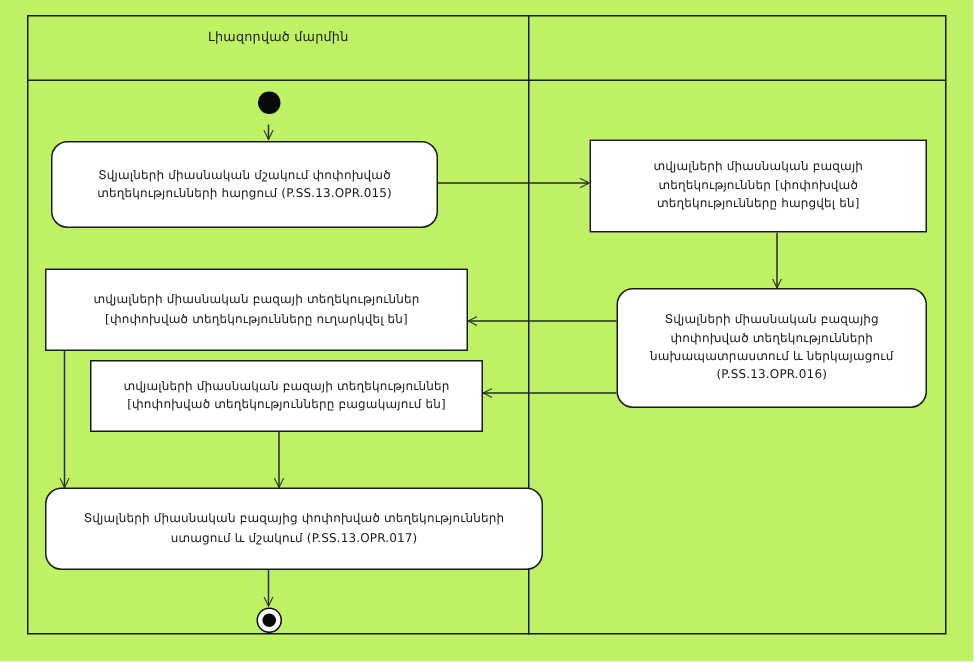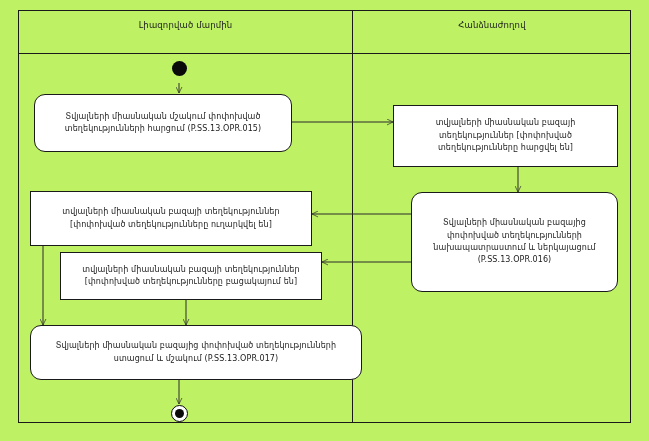--- a/index.html
+++ b/index.html
@@ -65,21 +65,21 @@
     justify-content: center;
     text-align: center;
     font-size: 8px;
     line-height: 1.55;
     color: #1a1a1a;
     padding: 4px 9px;
     letter-spacing: 0.1px;
     z-index: 3;
   }
   .node.action { border-radius: 11px; }
-  .node.state  { border-radius: 0; margin-top: 12px; }
+  .node.state  { border-radius: 0; }
 
   
   .start-node {
     position: absolute;
     width: 15px;
     height: 15px;
     border-radius: 50%;
     background: #0a0a0a;
     z-index: 4;
   }
@@ -119,21 +119,20 @@
 </head>
 <body>
 
 <div id="canvas">
 
   <div class="frame"></div>
   <div class="header-rule"></div>
   <div class="lane-divider"></div>
 
   <div class="lane-title left">Լիազորված մարմին</div>
-  <div class="lane-title right">Հանձնաժողով</div>
 
   <svg id="edges" viewBox="0 0 649 441" xmlns="http://www.w3.org/2000/svg">
     <defs>
       <marker id="arrow" viewBox="0 0 10 10" refX="9" refY="5" markerWidth="7" markerHeight="7" orient="auto-start-reverse">
         <path d="M 0 0.6 L 9 5 L 0 9.4" fill="none" stroke="#2b2b2b" stroke-width="1"></path>
       </marker>
     </defs>
 
     <path d="M 179 83 L 179 93" marker-end="url(#arrow)"></path>
 
@@ -157,21 +156,21 @@
   <div class="end-node" style="left:171px; top:405px;"></div>
 
   <div class="node action" style="left:34px; top:94px; width:258px; height:58px;">
     <span>Տվյալների միասնական մշակում փոփոխված տեղեկությունների հարցում (P.SS.13.OPR.015)</span>
   </div>
 
   <div class="node state" style="left:393px; top:93px; width:225px; height:62px;">
     <span>տվյալների միասնական բազայի տեղեկություններ [փոփոխված տեղեկությունները հարցվել են]</span>
   </div>
 
-  <div class="node action" style="left:411px; top:192px; width:207px; height:100px;">
+  <div class="node action" style="left:411px; top:192px; width:207px; height:80px;">
     <span>Տվյալների միասնական բազայից փոփոխված տեղեկությունների նախապատրաստում և ներկայացում (P.SS.13.OPR.016)</span>
   </div>
 
   <div class="node state" style="left:30px; top:179px; width:282px; height:55px;">
     <span>տվյալների միասնական բազայի տեղեկություններ [փոփոխված տեղեկությունները ուղարկվել են]</span>
   </div>
 
   <div class="node state" style="left:60px; top:240px; width:262px; height:48px;">
     <span>տվյալների միասնական բազայի տեղեկություններ [փոփոխված տեղեկությունները բացակայում են]</span>
   </div>

